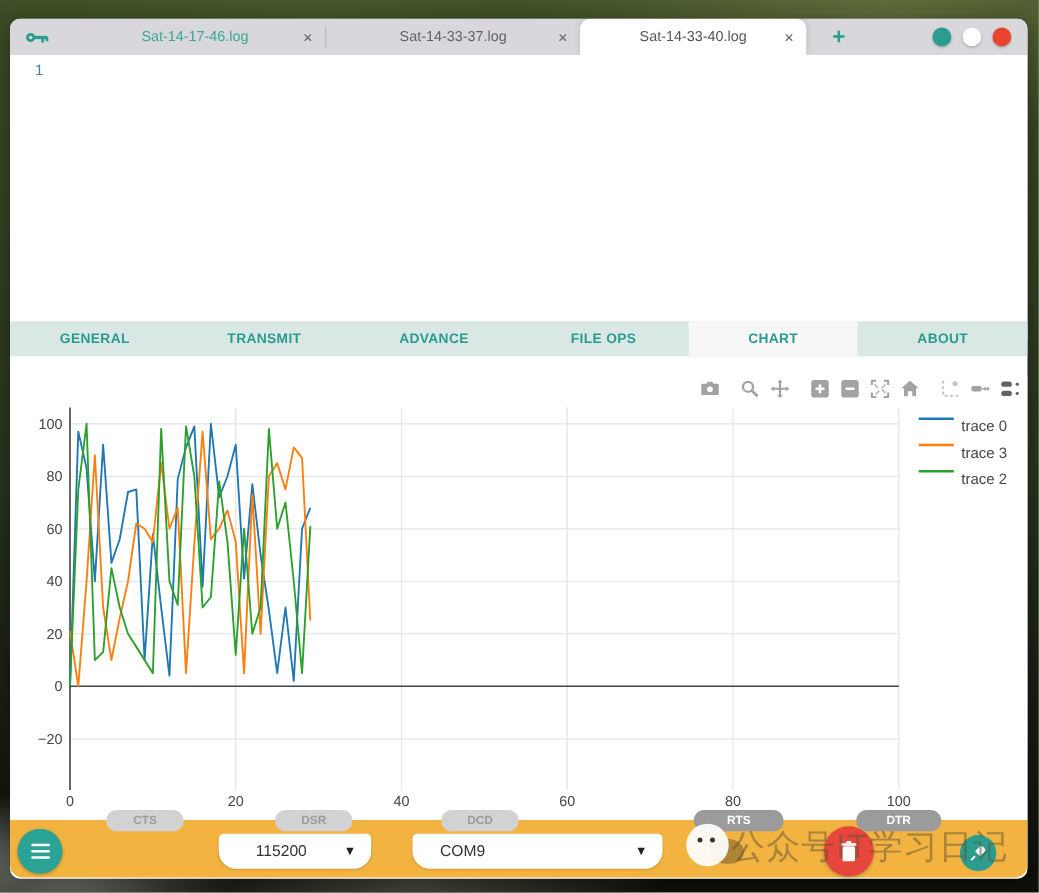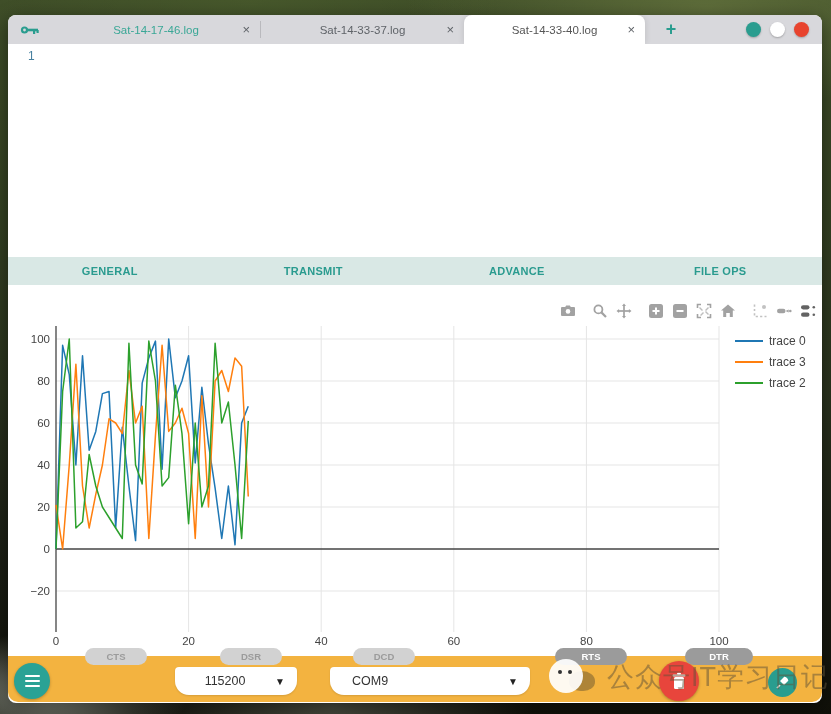--- a/index.html
+++ b/index.html
@@ -38,21 +38,21 @@
   .navitem{flex:1;display:flex;align-items:center;justify-content:center;font-size:11px;font-weight:bold;letter-spacing:.3px;color:#2a9b8f;cursor:pointer;}
   .navitem.active{background:#f7f7f7;}
   
   .chartarea{position:absolute;left:0;top:285px;width:100%;height:356px;background:#fff;}
   .modebar{position:absolute;right:2px;top:3px;display:flex;align-items:center;}
   .mbicon{width:16px;height:16px;margin:0 4px;cursor:pointer;}
   .mbicon svg{width:16px;height:16px;display:block;}
   .mbgap{width:8px;}
   .plot{position:absolute;left:0;top:0;width:814px;height:356px;}
   .legend{position:absolute;left:727px;top:34px;display:flex;flex-direction:column;gap:7px;}
-  .legend-item{display:flex;align-items:center;gap:6px;cursor:pointer;}
+  .legend-item{display:flex;align-items:flex-start;gap:6px;cursor:pointer;}
   .legend-swatch{width:28px;height:0;border-top:2px solid;}
   .legend-label{font-size:12px;color:#444;}
   
   .bottombar{position:absolute;left:0;top:641px;width:100%;height:46px;background:#f3b340;border-radius:0 0 10px 10px;}
   .pill{position:absolute;top:633px;height:17px;border-radius:9px;display:flex;align-items:center;justify-content:center;font-size:9.5px;font-weight:bold;cursor:pointer;}
   .pill.off{background:#d2d2d2;color:#9b9b9b;}
   .pill.on{background:#9b9b9b;color:#fff;}
   .menubtn{position:absolute;left:6px;top:648px;width:36px;height:36px;border-radius:50%;background:#2aa295;display:flex;flex-direction:column;align-items:center;justify-content:center;gap:3px;cursor:pointer;box-shadow:0 1px 3px rgba(0,0,0,.25);}
   .menubtn i{width:15px;height:2px;background:#fff;border-radius:1px;}
   .select{position:absolute;top:652px;height:28px;background:#fff;border-radius:4px 4px 14px 14px;display:flex;align-items:center;cursor:pointer;box-shadow:0 1px 2px rgba(0,0,0,.12);}
@@ -60,21 +60,21 @@
   .select .caret{margin-right:12px;font-size:10px;color:#222;}
   .redbtn{position:absolute;left:651px;top:646px;width:40px;height:40px;border-radius:50%;background:#e8453c;display:flex;align-items:center;justify-content:center;cursor:pointer;box-shadow:0 1px 3px rgba(0,0,0,.3);}
   .tealbtn{position:absolute;left:760px;top:653px;width:29px;height:29px;border-radius:50%;background:#2a9d8f;display:flex;align-items:center;justify-content:center;cursor:pointer;}
   
   .watermark{position:absolute;left:549px;top:659px;display:flex;align-items:center;z-index:50;pointer-events:none;}
   .wmicon{position:relative;width:36px;height:36px;}
   .wmicon .c1{position:absolute;left:0;top:0;width:34px;height:34px;border-radius:50%;background:rgba(255,255,255,.92);}
   .wmicon .c2{position:absolute;left:20px;top:12px;width:26px;height:20px;border-radius:50% 50% 45% 45%;background:rgba(90,75,45,.45);}
   .wmicon .e1,.wmicon .e2{position:absolute;width:4px;height:4px;border-radius:50%;background:#333;}
   .wmicon .e1{left:9px;top:11px;} .wmicon .e2{left:19px;top:11px;}
-  .wmtext{font-size:27px;color:rgba(96,82,55,.5);letter-spacing:1px;margin-left:22px;white-space:nowrap;}
+  .wmtext{font-size:27px;color:rgba(96,82,55,.5);letter-spacing:1px;margin-left:0;white-space:nowrap;}
 </style>
 </head>
 <body>
 
 <div class="screen">
   <div class="window">
 
     <div class="tabbar">
       <div class="keybox">
         <svg width="20" height="12" viewBox="0 0 20 12">
@@ -110,20 +110,22 @@
 
     <div class="editor">
       <div class="lineno">1</div>
     </div>
 
     <div class="nav" id="nav">
         <div class="navitem">GENERAL</div>
         <div class="navitem">TRANSMIT</div>
         <div class="navitem">ADVANCE</div>
         <div class="navitem">FILE OPS</div>
+        <div class="navitem active">CHART</div>
+        <div class="navitem">ABOUT</div>
       </div>
 
     <div class="chartarea">
       <div class="modebar" id="modebar">
           <div class="mbicon">
             <svg viewBox="0 0 16 16">
               <path d="M5.2 4l1-1.6h3.6L10.8 4H14a1 1 0 0 1 1 1v7a1 1 0 0 1-1 1H2a1 1 0 0 1-1-1V5a1 1 0 0 1 1-1z" fill="#a2a2a2"></path>
               <circle cx="8" cy="8.4" r="2.3" fill="#fff"></circle>
             </svg>
           </div>

